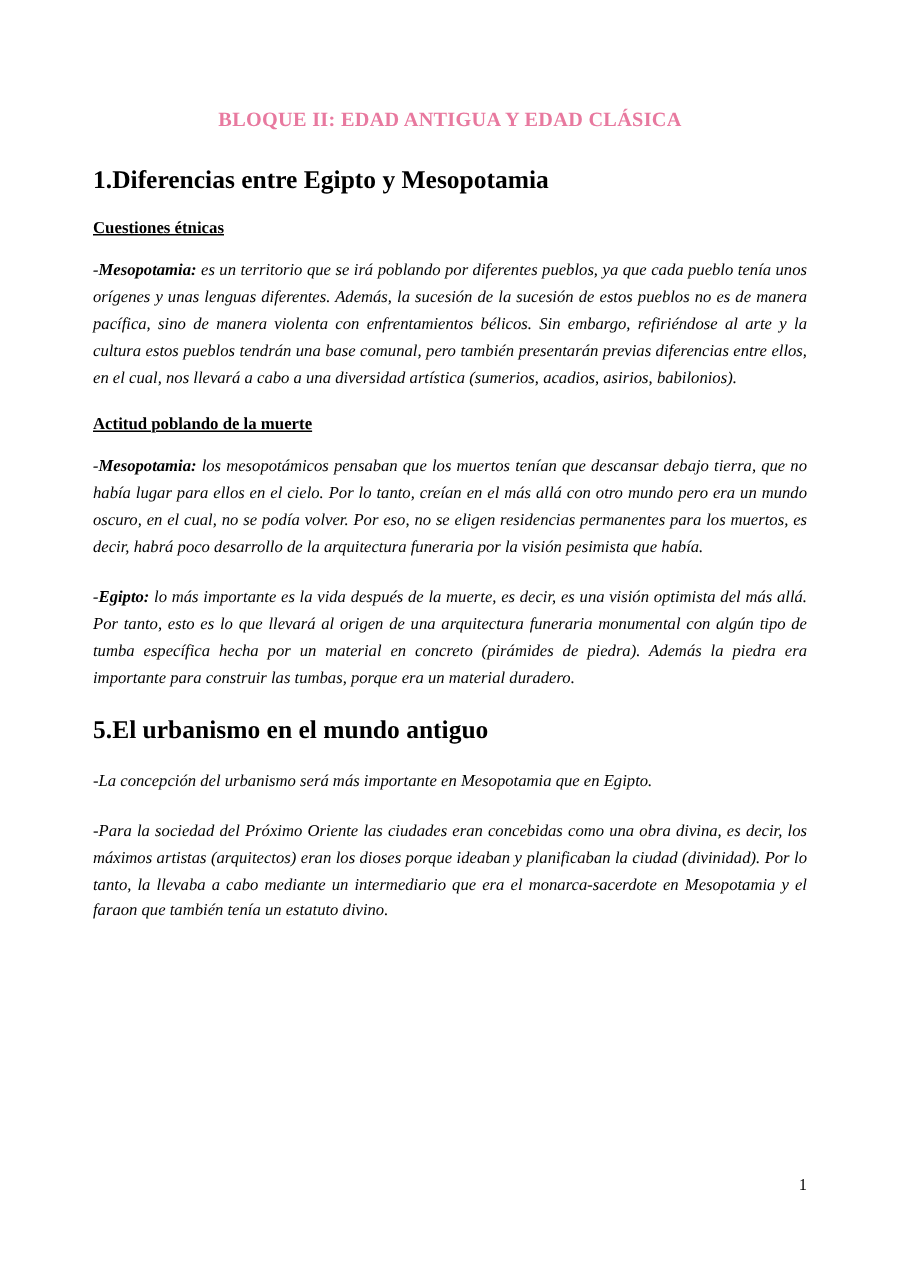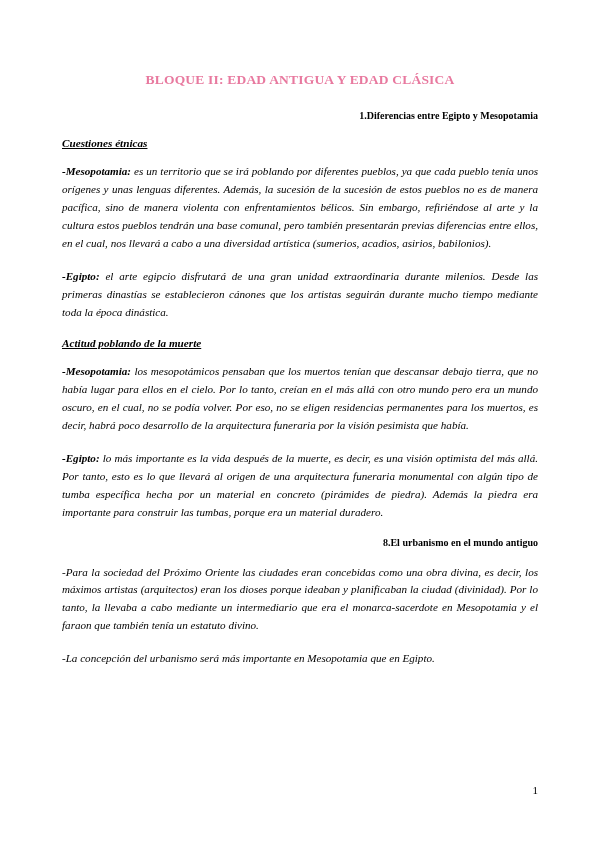--- a/index.html
+++ b/index.html
@@ -29,30 +29,28 @@
     letter-spacing: 0.2px;
     margin: 10px 0 22px 0;
   }
   .h-section {
     font-weight: bold;
     font-size: 12.2px;
     margin: 0 0 16px 0;
   }
   .h-sub {
     font-weight: bold;
-    font-size: 10px;
+    font-size: 17px;
     margin: 0 0 16px 0;
-    text-align: right;
   }
   .h-underline {
     font-weight: bold;
     font-size: 11.2px;
     text-decoration: underline;
     margin: 0 0 14px 0;
-    font-style: italic;
   }
   p.body {
     font-size: 11.1px;
     line-height: 1.62;
     text-align: justify;
     margin: 0 0 15px 0;
     font-style: italic;
   }
   .lead {
     font-weight: bold;
@@ -71,29 +69,28 @@
 
   <div class="doc-title">BLOQUE II: EDAD ANTIGUA Y EDAD CLÁSICA</div>
 
 
   <div class="h-sub">1.Diferencias entre Egipto y Mesopotamia</div>
 
   <div class="h-underline">Cuestiones étnicas</div>
 
   <p class="body"><span class="lead">-Mesopotamia:</span><span> es un territorio que se irá poblando por diferentes pueblos, ya que cada pueblo tenía unos orígenes y unas lenguas diferentes. Además, la sucesión de la sucesión de estos pueblos no es de manera pacífica, sino de manera violenta con enfrentamientos bélicos. Sin embargo, refiriéndose al arte y la cultura estos pueblos tendrán una base comunal, pero también presentarán previas diferencias entre ellos, en el cual, nos llevará a cabo a una diversidad artística (sumerios, acadios, asirios, babilonios).</span></p>
 
-  <p class="body"><span class="lead">-Egipto:</span><span> el arte egipcio disfrutará de una gran unidad extraordinaria durante milenios. Desde las primeras dinastías se establecieron cánones que los artistas seguirán durante mucho tiempo mediante toda la época dinástica.</span></p>
 
   <div class="h-underline">Actitud poblando de la muerte</div>
 
   <p class="body"><span class="lead">-Mesopotamia:</span><span> los mesopotámicos pensaban que los muertos tenían que descansar debajo tierra, que no había lugar para ellos en el cielo. Por lo tanto, creían en el más allá con otro mundo pero era un mundo oscuro, en el cual, no se podía volver. Por eso, no se eligen residencias permanentes para los muertos, es decir, habrá poco desarrollo de la arquitectura funeraria por la visión pesimista que había.</span></p>
 
   <p class="body"><span class="lead">-Egipto:</span><span> lo más importante es la vida después de la muerte, es decir, es una visión optimista del más allá. Por tanto, esto es lo que llevará al origen de una arquitectura funeraria monumental con algún tipo de tumba específica hecha por un material en concreto (pirámides de piedra). Además la piedra era importante para construir las tumbas, porque era un material duradero.</span></p>
 
-  <div class="h-sub">8.El urbanismo en el mundo antiguo</div>
+  <div class="h-sub">5.El urbanismo en el mundo antiguo</div>
+
+  <p class="body">-La concepción del urbanismo será más importante en Mesopotamia que en Egipto.</p>
 
   <p class="body">-Para la sociedad del Próximo Oriente las ciudades eran concebidas como una obra divina, es decir, los máximos artistas (arquitectos) eran los dioses porque ideaban y planificaban la ciudad (divinidad). Por lo tanto, la llevaba a cabo mediante un intermediario  que era el monarca-sacerdote en Mesopotamia y el faraon que también tenía un estatuto divino.</p>
-
-  <p class="body">-La concepción del urbanismo será más importante en Mesopotamia que en Egipto.</p>
 
   <div class="page-number">1</div>
 
 </div>
 
 </body></html>

